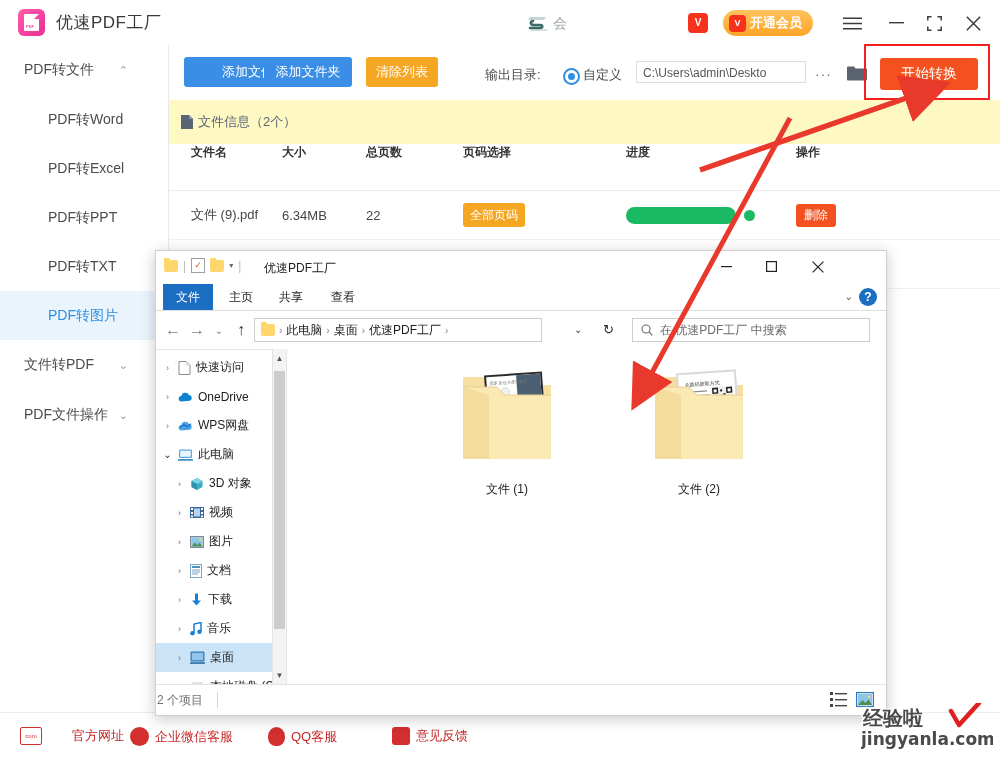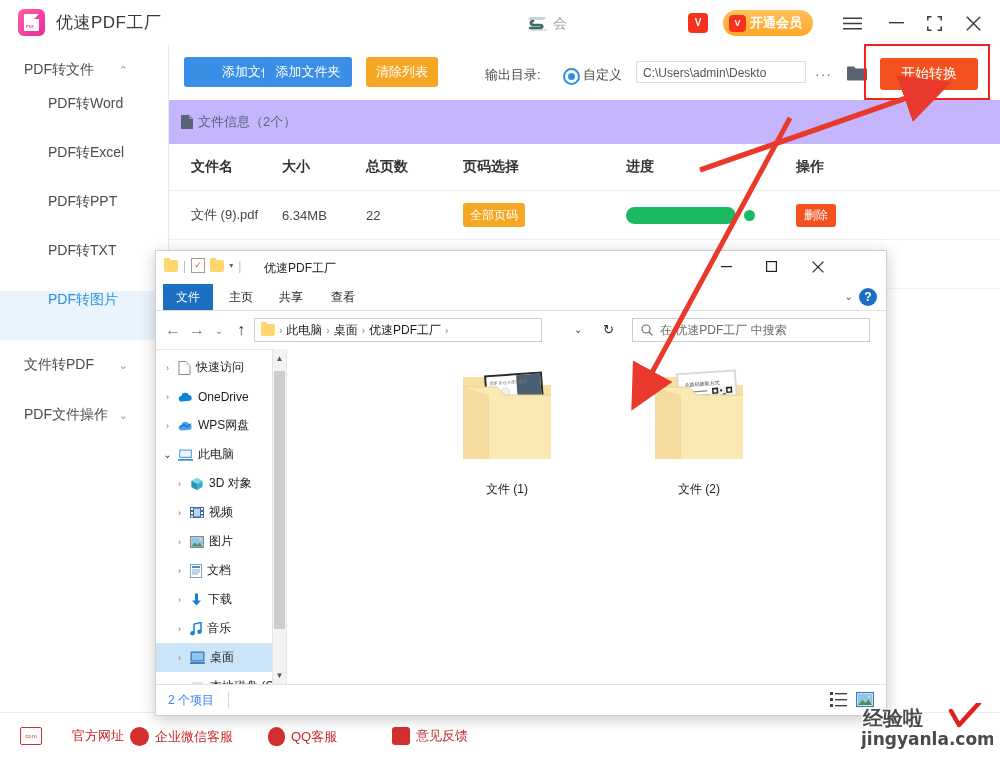--- a/index.html
+++ b/index.html
@@ -41,21 +41,21 @@
 
   .redbox-top{position:absolute;left:864px;top:44px;width:126px;height:56px;
     border:2px solid #f42020;box-sizing:border-box;pointer-events:none;}
 
   
   .sidebar{position:absolute;left:0;top:45px;width:168px;height:668px;background:#fff;
     border-right:1px solid #e9e9e9;}
   .sb-group{height:50px;display:flex;align-items:center;padding-left:24px;
     font-size:14px;color:#4c4c4c;cursor:pointer;position:relative;}
   .sb-group .chev{position:absolute;right:40px;color:#9a9a9a;font-size:11px;}
-  .sb-item{height:49px;display:flex;align-items:flex-start;padding-left:48px;
+  .sb-item{height:49px;display:flex;align-items:center;padding-left:48px;
     font-size:14px;color:#4c4c4c;cursor:pointer;}
   .sb-item.active{background:#eaf4fd;color:#2f8fe0;}
 
   
   .toolbar{position:absolute;left:169px;top:45px;right:0;height:55px;background:#fff;
     border-bottom:1px solid #ececec;}
   .btn{position:absolute;top:12px;height:30px;border-radius:3px;color:#fff;font-size:13px;
     display:flex;align-items:center;justify-content:center;cursor:pointer;}
   .btn-blue{background:#3a8ee6;}
   .btn-orange{background:#f5a623;}
@@ -73,24 +73,24 @@
     padding:0 6px;line-height:22px;box-sizing:border-box;overflow:hidden;
     white-space:nowrap;font-family:"Liberation Sans",sans-serif;}
   .dots{position:absolute;left:646px;top:21px;font-size:14px;color:#777;cursor:pointer;letter-spacing:1px;}
   .folder-ic{position:absolute;left:678px;top:20px;cursor:pointer;}
   .b-start{position:absolute;left:711px;top:13px;width:98px;height:32px;background:#f4511e;
     border-radius:3px;color:#fff;font-size:14px;display:flex;align-items:center;
     justify-content:center;cursor:pointer;}
 
   
   .panel{position:absolute;left:169px;top:100px;right:0;bottom:47px;background:#fff;}
-  .panel-head{height:44px;background:#c4b5fd;display:flex;align-items:center;padding-left:12px;}
+  .panel-head{height:44px;background:#fef9c3;display:flex;align-items:center;padding-left:12px;}
   .panel-head .t{font-size:13px;color:#5a6477;margin-left:5px;}
-  .th-row{height:46px;display:flex;align-items:center;border-bottom:1px solid #eee;
-    font-size:14px;color:#333;font-weight:bold;}
+  .th-row{height:46px;display:flex;align-items:flex-start;border-bottom:1px solid #eee;
+    font-size:12px;color:#333;font-weight:bold;}
   .td-row{height:48px;display:flex;align-items:center;border-bottom:1px solid #f0f0f0;
     font-size:13px;color:#444;}
   .c1{width:113px;padding-left:22px;box-sizing:border-box;}
   .c2{width:84px;}
   .c3{width:97px;}
   .c4{width:163px;}
   .c5{width:170px;}
   .c6{width:120px;}
   .pgbtn{display:inline-flex;align-items:center;justify-content:center;width:62px;height:24px;
     background:#f5a623;color:#fff;font-size:12px;border-radius:3px;cursor:pointer;text-align:right;}
@@ -163,21 +163,21 @@
     border-left:1px solid #e3e3e3;}
   .ex-thumb{position:absolute;left:1px;top:22px;width:11px;height:258px;background:#cdcdcd;}
   .sc-arrow{position:absolute;left:0;width:13px;height:14px;font-size:8px;color:#555;
     display:flex;align-items:center;justify-content:center;background:#f3f3f3;cursor:pointer;}
   .sc-up{top:2px;}.sc-dn{bottom:2px;}
   .ex-content{flex:1;position:relative;background:#fff;}
   .fitem{position:absolute;width:130px;text-align:center;cursor:pointer;}
   .fname{font-size:12px;color:#1c1c1c;margin-top:6px;}
   .ex-status{position:absolute;left:0;bottom:0;right:0;height:30px;border-top:1px solid #e3e3e3;
     background:#fff;display:flex;align-items:center;}
-  .ex-count{font-size:12px;color:#3b82f6;margin-left:12px;}
+  .ex-count{font-size:12px;color:#737373;margin-left:1px;}
   .ex-divider{width:1px;height:16px;background:#d7d7d7;margin-left:14px;}
   .view-ics{position:absolute;right:12px;top:6px;display:flex;gap:8px;align-items:center;}
   .vi{width:18px;height:17px;cursor:pointer;}
 
   
   #arrows{position:absolute;inset:0;pointer-events:none;}
   
   .wm{position:absolute;left:861px;top:703px;width:132px;height:52px;pointer-events:none;}
 </style>
 </head>

